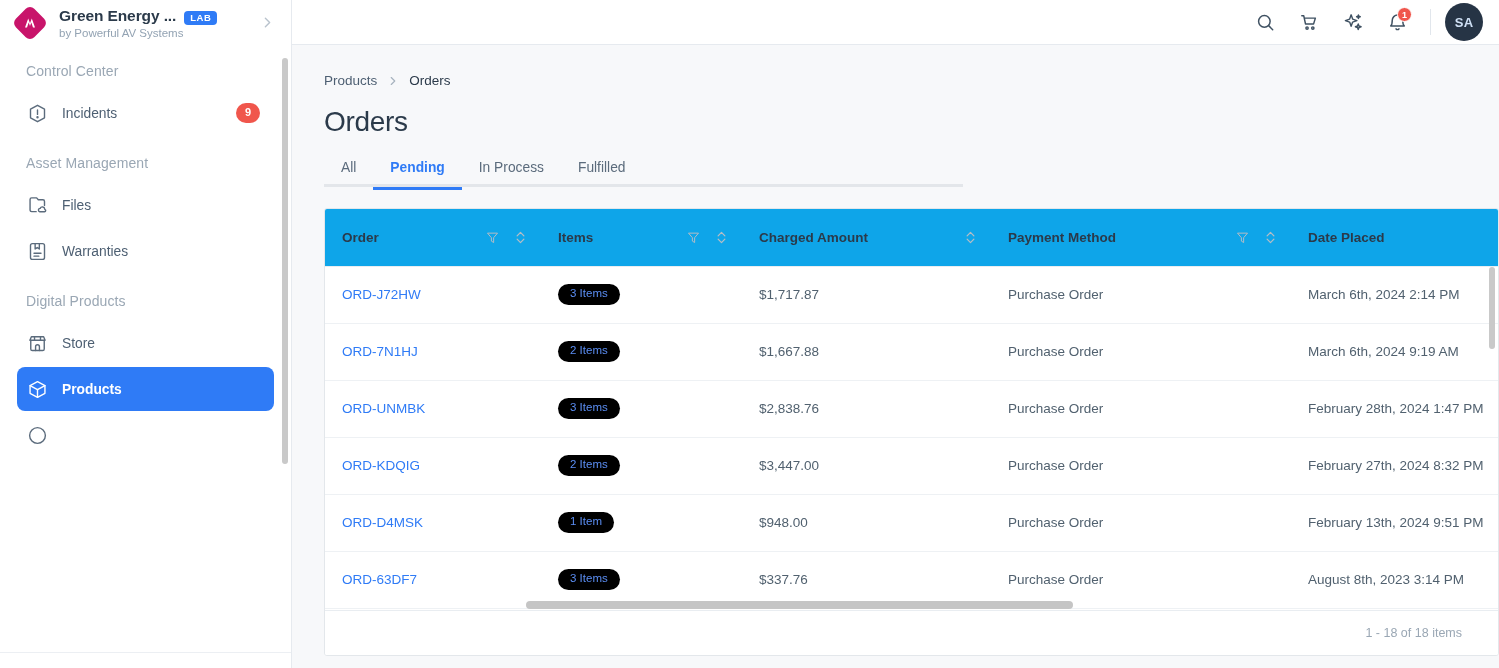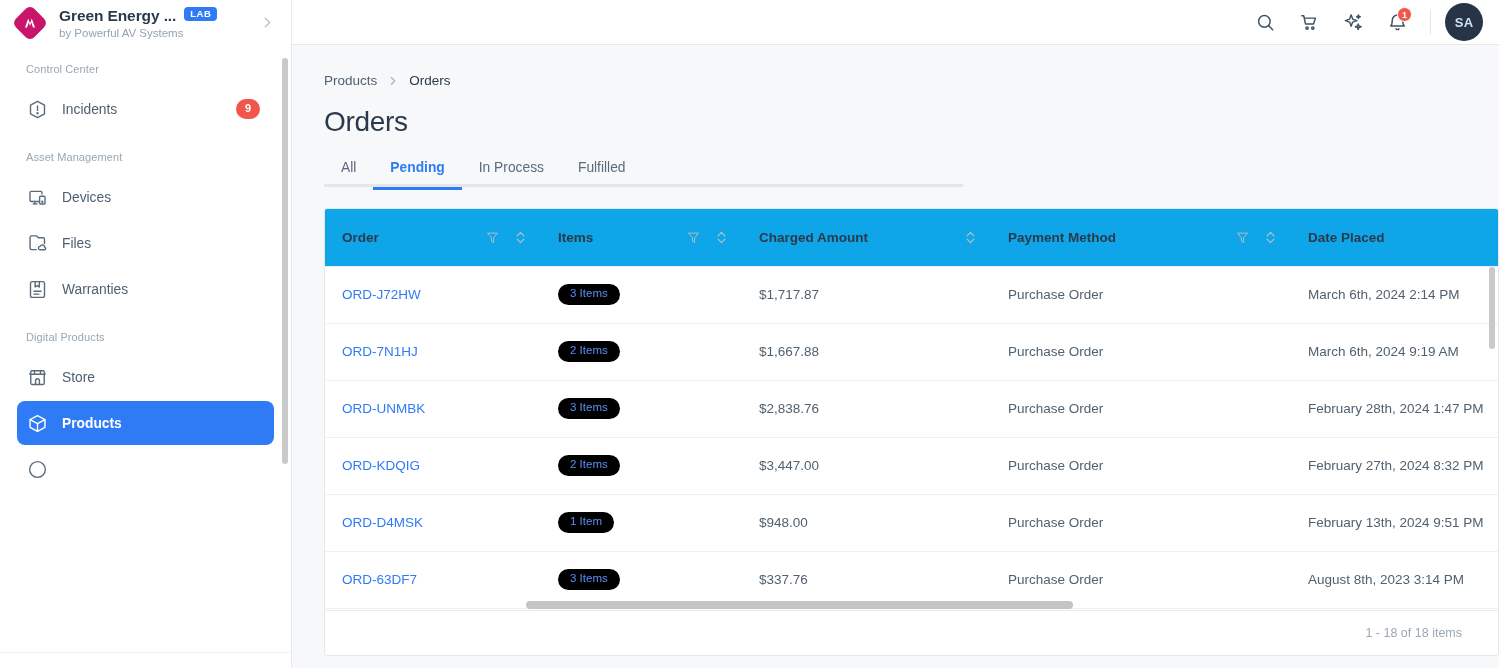--- a/index.html
+++ b/index.html
@@ -27,21 +27,21 @@
     padding: 0 14px 0 12px;
     gap: 11px;
   }
   .logo-diamond {
     width: 36px; height: 36px;
     flex: 0 0 36px;
     position: relative;
   }
   .logo-diamond svg { display: block; }
   .brand-text { flex: 1 1 auto; min-width: 0; }
-  .brand-row1 { display: flex; align-items: flex-start; gap: 8px; }
+  .brand-row1 { display: flex; align-items: flex-end; gap: 8px; }
   .brand-title {
     font-size: 15.5px; font-weight: 700; color: #2b3a4a;
     letter-spacing: -0.1px;
     white-space: nowrap; overflow: hidden; text-overflow: ellipsis;
   }
   .lab-badge {
     background: #2f7bf6; color: #ffffff;
     font-size: 9.5px; font-weight: 700; letter-spacing: 0.5px;
     border-radius: 4px; padding: 2.5px 6px 2px 6px;
     line-height: 1;
@@ -50,21 +50,21 @@
   .brand-chevron {
     flex: 0 0 auto; color: #b9c3cd;
     width: 20px; display: flex; align-items: center; justify-content: center;
   }
 
   .nav-scroll {
     position: absolute; top: 45px; left: 0; right: 0; bottom: 0;
     overflow: hidden;
   }
   .nav-group-label {
-    font-size: 11px; color: #9aa7b4;
+    font-size: 14px; color: #9aa7b4;
     padding: 18px 0 10px 26px;
     letter-spacing: 0.1px;
   }
   .nav-item {
     height: 44px; margin: 2px 17px;
     display: flex; align-items: center;
     padding: 0 14px 0 9px;
     border-radius: 8px;
     gap: 14px;
     cursor: pointer;
@@ -269,32 +269,20 @@
               <line x1="12" y1="8" x2="12" y2="13"></line>
               <circle cx="12" cy="16.2" r="0.6" fill="currentColor"></circle>
           </svg>
         </span>
         <span class="nav-label">Incidents</span>
         <span class="pill red">9</span>
       </div>
 
       <div class="nav-group-label">Asset Management</div>
 
-      <div class="nav-item">
-        <span class="nav-ico">
-          <svg width="21" height="21" viewBox="0 0 24 24" fill="none" stroke="currentColor" stroke-width="1.6" stroke-linecap="round" stroke-linejoin="round">
-            <path d="M14 16.5H5A1.6 1.6 0 0 1 3.4 15V6.6A1.6 1.6 0 0 1 5 5h10.5a1.6 1.6 0 0 1 1.6 1.6V8"></path>
-            <rect x="14.4" y="10.5" width="6.2" height="9" rx="1.3"></rect>
-            <line x1="7" y1="19.3" x2="11.5" y2="19.3"></line>
-              <line x1="9" y1="16.5" x2="9" y2="19.3"></line>
-            <circle cx="17.5" cy="16.9" r="0.55" fill="currentColor"></circle>
-          </svg>
-        </span>
-        <span class="nav-label">Devices</span>
-      </div>
 
       <div class="nav-item">
         <span class="nav-ico">
           <svg width="21" height="21" viewBox="0 0 24 24" fill="none" stroke="currentColor" stroke-width="1.6" stroke-linecap="round" stroke-linejoin="round">
             <path d="M20 12V7.3A1.8 1.8 0 0 0 18.2 5.5h-5.3L11 3.3H5.3A1.8 1.8 0 0 0 3.5 5.1v12.2A1.8 1.8 0 0 0 5.3 19h5.2"></path>
             <path d="M14.6 19.2a2 2 0 0 1 .45-3.95 2.75 2.75 0 0 1 5.25 1.1 1.45 1.45 0 0 1-.3 2.85z"></path>
           </svg>
         </span>
         <span class="nav-label">Files</span>
       </div>

